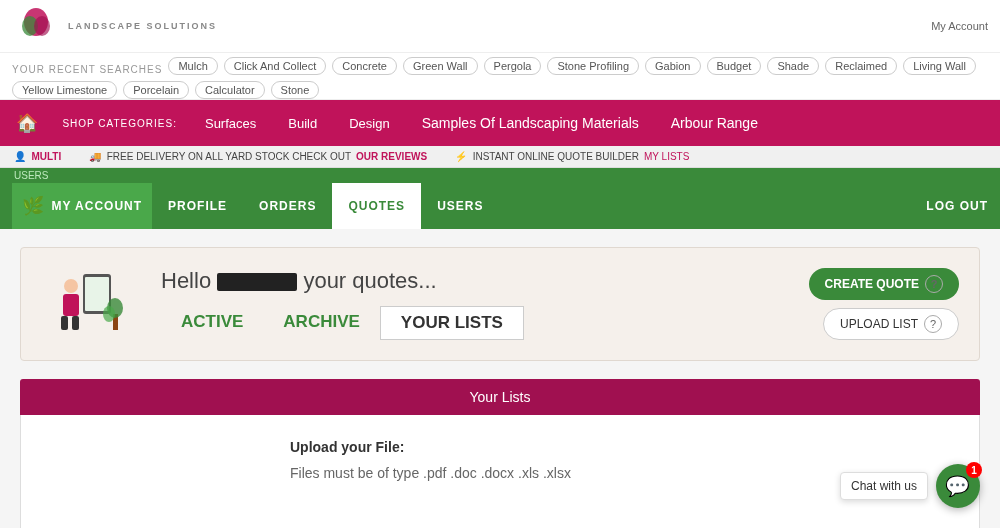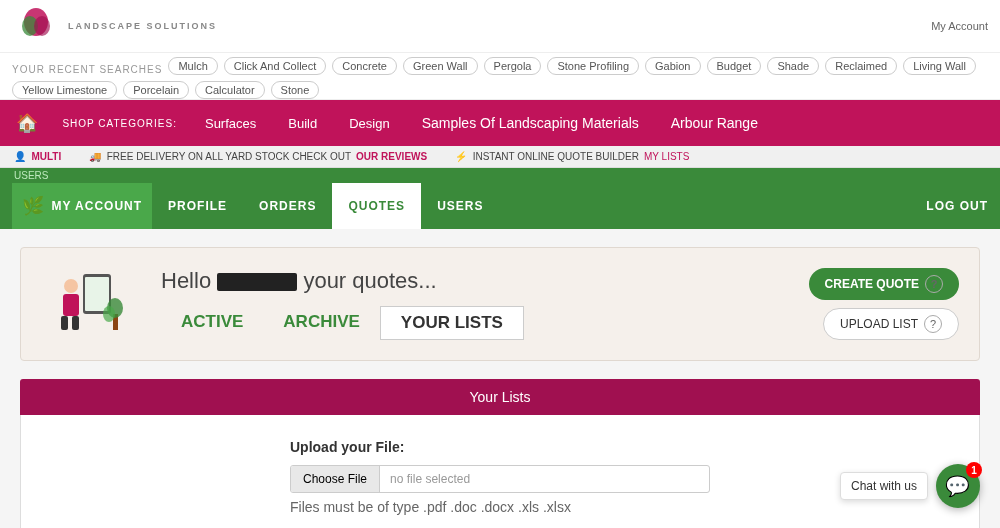--- a/index.html
+++ b/index.html
@@ -199,24 +199,20 @@
   </div>
 
   <div>
     <div class="section-header">
       <span>Your Lists</span>
     </div>
     <div class="section-body">
 
       <div class="upload-form">
         <div class="upload-label">Upload your File:</div>
-        <div class="file-input-row">
-          <button class="choose-file-btn">Choose File</button>
-          <span class="file-name-display">no file selected</span>
-        </div>
         <div class="file-hint">Files must be of type .pdf .doc .docx .xls .xlsx</div>
 
       </div>
 
     </div>
   </div>
 
 </div>
 
 <div class="chat-widget">

